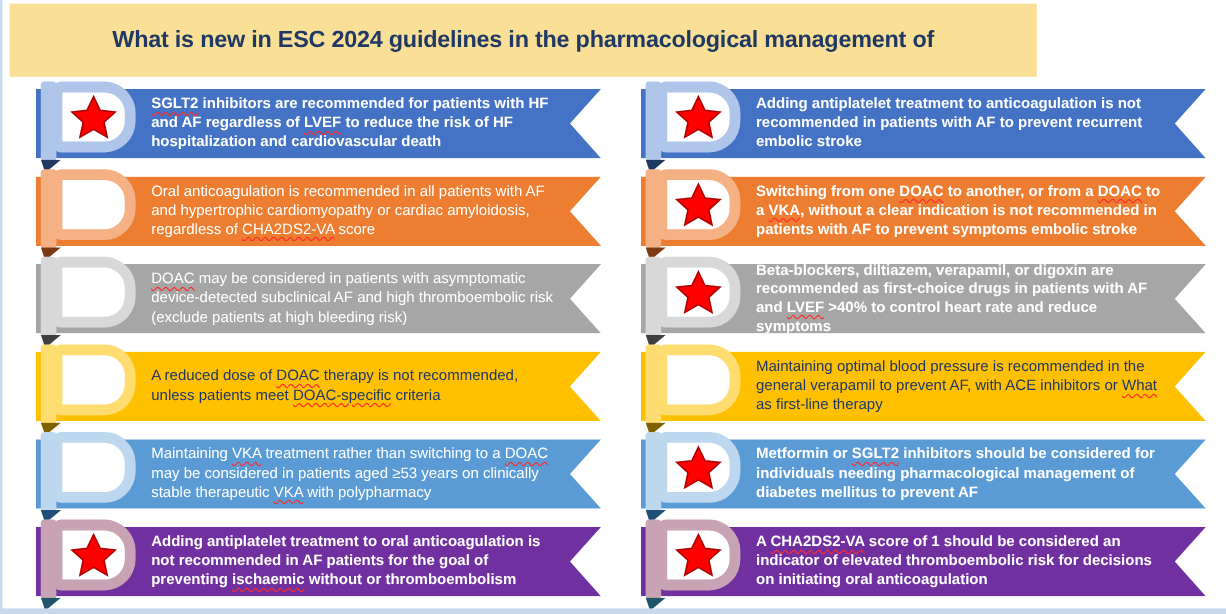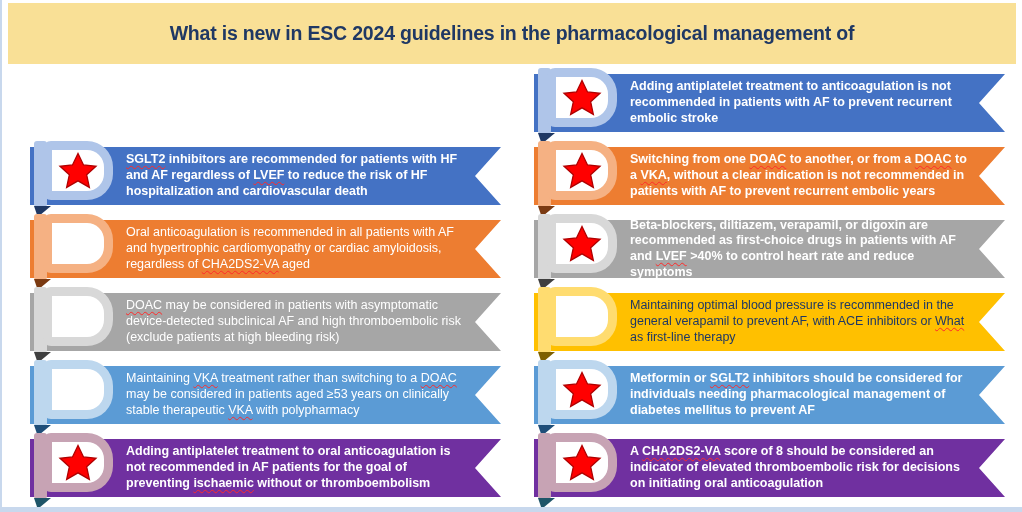--- a/index.html
+++ b/index.html
@@ -9,21 +9,21 @@
   html,body{margin:0;padding:0;}
   body{
     width:1022px;height:512px;position:relative;overflow:hidden;
     background:var(--page-bg);
     font-family:"Liberation Sans", sans-serif;
   }
   .edge-left{position:absolute;left:0;top:0;width:2px;height:512px;background:var(--edge);}
   .edge-bottom{position:absolute;left:0;bottom:0;width:1022px;height:5px;background:var(--edge);}
 
   .title-band{
-    position:absolute;left:8px;top:3px;width:1008px;height:61px;
+    position:absolute;left:8px;top:3px;width:856px;height:61px;
     background:var(--title-bg);
     display:flex;flex-direction:row;align-items:center;justify-content:center;
   }
   .title-line{
     color:var(--title-color);font-weight:700;font-size:19.5px;line-height:1.4;
     letter-spacing:-0.2px;text-align:center;white-space:nowrap;
   }
 
   .columns{position:absolute;top:71px;left:30px;width:975px;display:flex;gap:33px;align-items:flex-end;}
   .column{display:flex;flex-direction:column;gap:9px;flex:1;min-width:0;}
@@ -81,31 +81,41 @@
                 <svg viewBox="0 0 24 24" width="40" height="40">
                   <polygon points="12,1.5 15.3,8.4 22.8,9.2 17.2,14.3 18.8,21.8 12,17.9 5.2,21.8 6.8,14.3 1.2,9.2 8.7,8.4" fill="#FF0000" stroke="#B00000" stroke-width="0.8"></polygon>
                 </svg>
               </div>
             </div>
             <div class="fold"></div>
           </div>
         </div>
         <div class="row" style="--bar: #ED7D31; --tint: #F5B183; --fold: #7B3A12; --txt: #FFFFFF;">
           <div class="bar">
-            <p class="text"><span>Oral anticoagulation is recommended in all patients with AF and hypertrophic cardiomyopathy or cardiac amyloidosis, regardless of </span><span class="wavy">CHA2DS2-VA</span><span> aged</span></p>
+            <p class="text"><span>Oral anticoagulation is recommended in all patients with AF and hypertrophic cardiomyopathy or cardiac amyloidosis, regardless of </span><span class="wavy">CHA2DS2-VA</span><span> score</span></p>
           </div>
           <div class="badge">
             <div class="stem"></div>
             <div class="bowl"></div>
             <div class="fold"></div>
           </div>
         </div>
         <div class="row" style="--bar: #A6A6A6; --tint: #D8D8D8; --fold: #3F3F3F; --txt: #FFFFFF;">
           <div class="bar">
             <p class="text"><span class="wavy">DOAC</span><span> may be considered in patients with asymptomatic device-detected subclinical AF and high thromboembolic risk (exclude patients at high bleeding risk)</span></p>
+          </div>
+          <div class="badge">
+            <div class="stem"></div>
+            <div class="bowl"></div>
+            <div class="fold"></div>
+          </div>
+        </div>
+        <div class="row" style="--bar: #FFC000; --tint: #FFDC70; --fold: #7F6000; --txt: #1F3864;">
+          <div class="bar">
+            <p class="text"><span>A reduced dose of </span><span class="wavy">DOAC</span><span> therapy is not recommended, unless patients meet </span><span class="wavy">DOAC-specific</span><span> criteria</span></p>
           </div>
           <div class="badge">
             <div class="stem"></div>
             <div class="bowl"></div>
             <div class="fold"></div>
           </div>
         </div>
         <div class="row" style="--bar: #5B9BD5; --tint: #BDD7EE; --fold: #1F4E79; --txt: #FFFFFF;">
           <div class="bar">
             <p class="text"><span>Maintaining </span><span class="wavy">VKA</span><span> treatment rather than switching to a </span><span class="wavy">DOAC</span><span> may be considered in patients aged ≥53 years on clinically stable therapeutic </span><span class="wavy">VKA</span><span> with polypharmacy</span></p>
@@ -145,21 +155,21 @@
                 <svg viewBox="0 0 24 24" width="40" height="40">
                   <polygon points="12,1.5 15.3,8.4 22.8,9.2 17.2,14.3 18.8,21.8 12,17.9 5.2,21.8 6.8,14.3 1.2,9.2 8.7,8.4" fill="#FF0000" stroke="#B00000" stroke-width="0.8"></polygon>
                 </svg>
               </div>
             </div>
             <div class="fold"></div>
           </div>
         </div>
         <div class="row" style="--bar: #ED7D31; --tint: #F5B183; --fold: #7B3A12; --txt: #FFFFFF;">
           <div class="bar">
-            <p class="text bold"><span>Switching from one </span><span class="wavy">DOAC</span><span> to another, or from a </span><span class="wavy">DOAC</span><span> to a </span><span class="wavy">VKA</span><span>, without a clear indication is not recommended in patients with AF to prevent recurrent embolic years</span></p>
+            <p class="text bold"><span>Switching from one </span><span class="wavy">DOAC</span><span> to another, or from a </span><span class="wavy">DOAC</span><span> to a </span><span class="wavy">VKA</span><span>, without a clear indication is not recommended in patients with AF to prevent symptoms embolic stroke</span></p>
           </div>
           <div class="badge">
             <div class="stem"></div>
             <div class="bowl">
               <div class="star-wrap">
                 <svg viewBox="0 0 24 24" width="40" height="40">
                   <polygon points="12,1.5 15.3,8.4 22.8,9.2 17.2,14.3 18.8,21.8 12,17.9 5.2,21.8 6.8,14.3 1.2,9.2 8.7,8.4" fill="#FF0000" stroke="#B00000" stroke-width="0.8"></polygon>
                 </svg>
               </div>
             </div>
@@ -203,21 +213,21 @@
                 <svg viewBox="0 0 24 24" width="40" height="40">
                   <polygon points="12,1.5 15.3,8.4 22.8,9.2 17.2,14.3 18.8,21.8 12,17.9 5.2,21.8 6.8,14.3 1.2,9.2 8.7,8.4" fill="#FF0000" stroke="#B00000" stroke-width="0.8"></polygon>
                 </svg>
               </div>
             </div>
             <div class="fold"></div>
           </div>
         </div>
         <div class="row" style="--bar: #7030A0; --tint: #C7A3B4; --fold: #1E5568; --txt: #FFFFFF;">
           <div class="bar">
-            <p class="text bold"><span>A </span><span class="wavy">CHA2DS2-VA</span><span> score of 8 should be considered an indicator of elevated thromboembolic risk for decisions on initiating oral anticoagulation</span></p>
+            <p class="text bold"><span>A </span><span class="wavy">CHA2DS2-VA</span><span> score of 1 should be considered an indicator of elevated thromboembolic risk for decisions on initiating oral anticoagulation</span></p>
           </div>
           <div class="badge">
             <div class="stem"></div>
             <div class="bowl">
               <div class="star-wrap">
                 <svg viewBox="0 0 24 24" width="40" height="40">
                   <polygon points="12,1.5 15.3,8.4 22.8,9.2 17.2,14.3 18.8,21.8 12,17.9 5.2,21.8 6.8,14.3 1.2,9.2 8.7,8.4" fill="#FF0000" stroke="#B00000" stroke-width="0.8"></polygon>
                 </svg>
               </div>
             </div>

